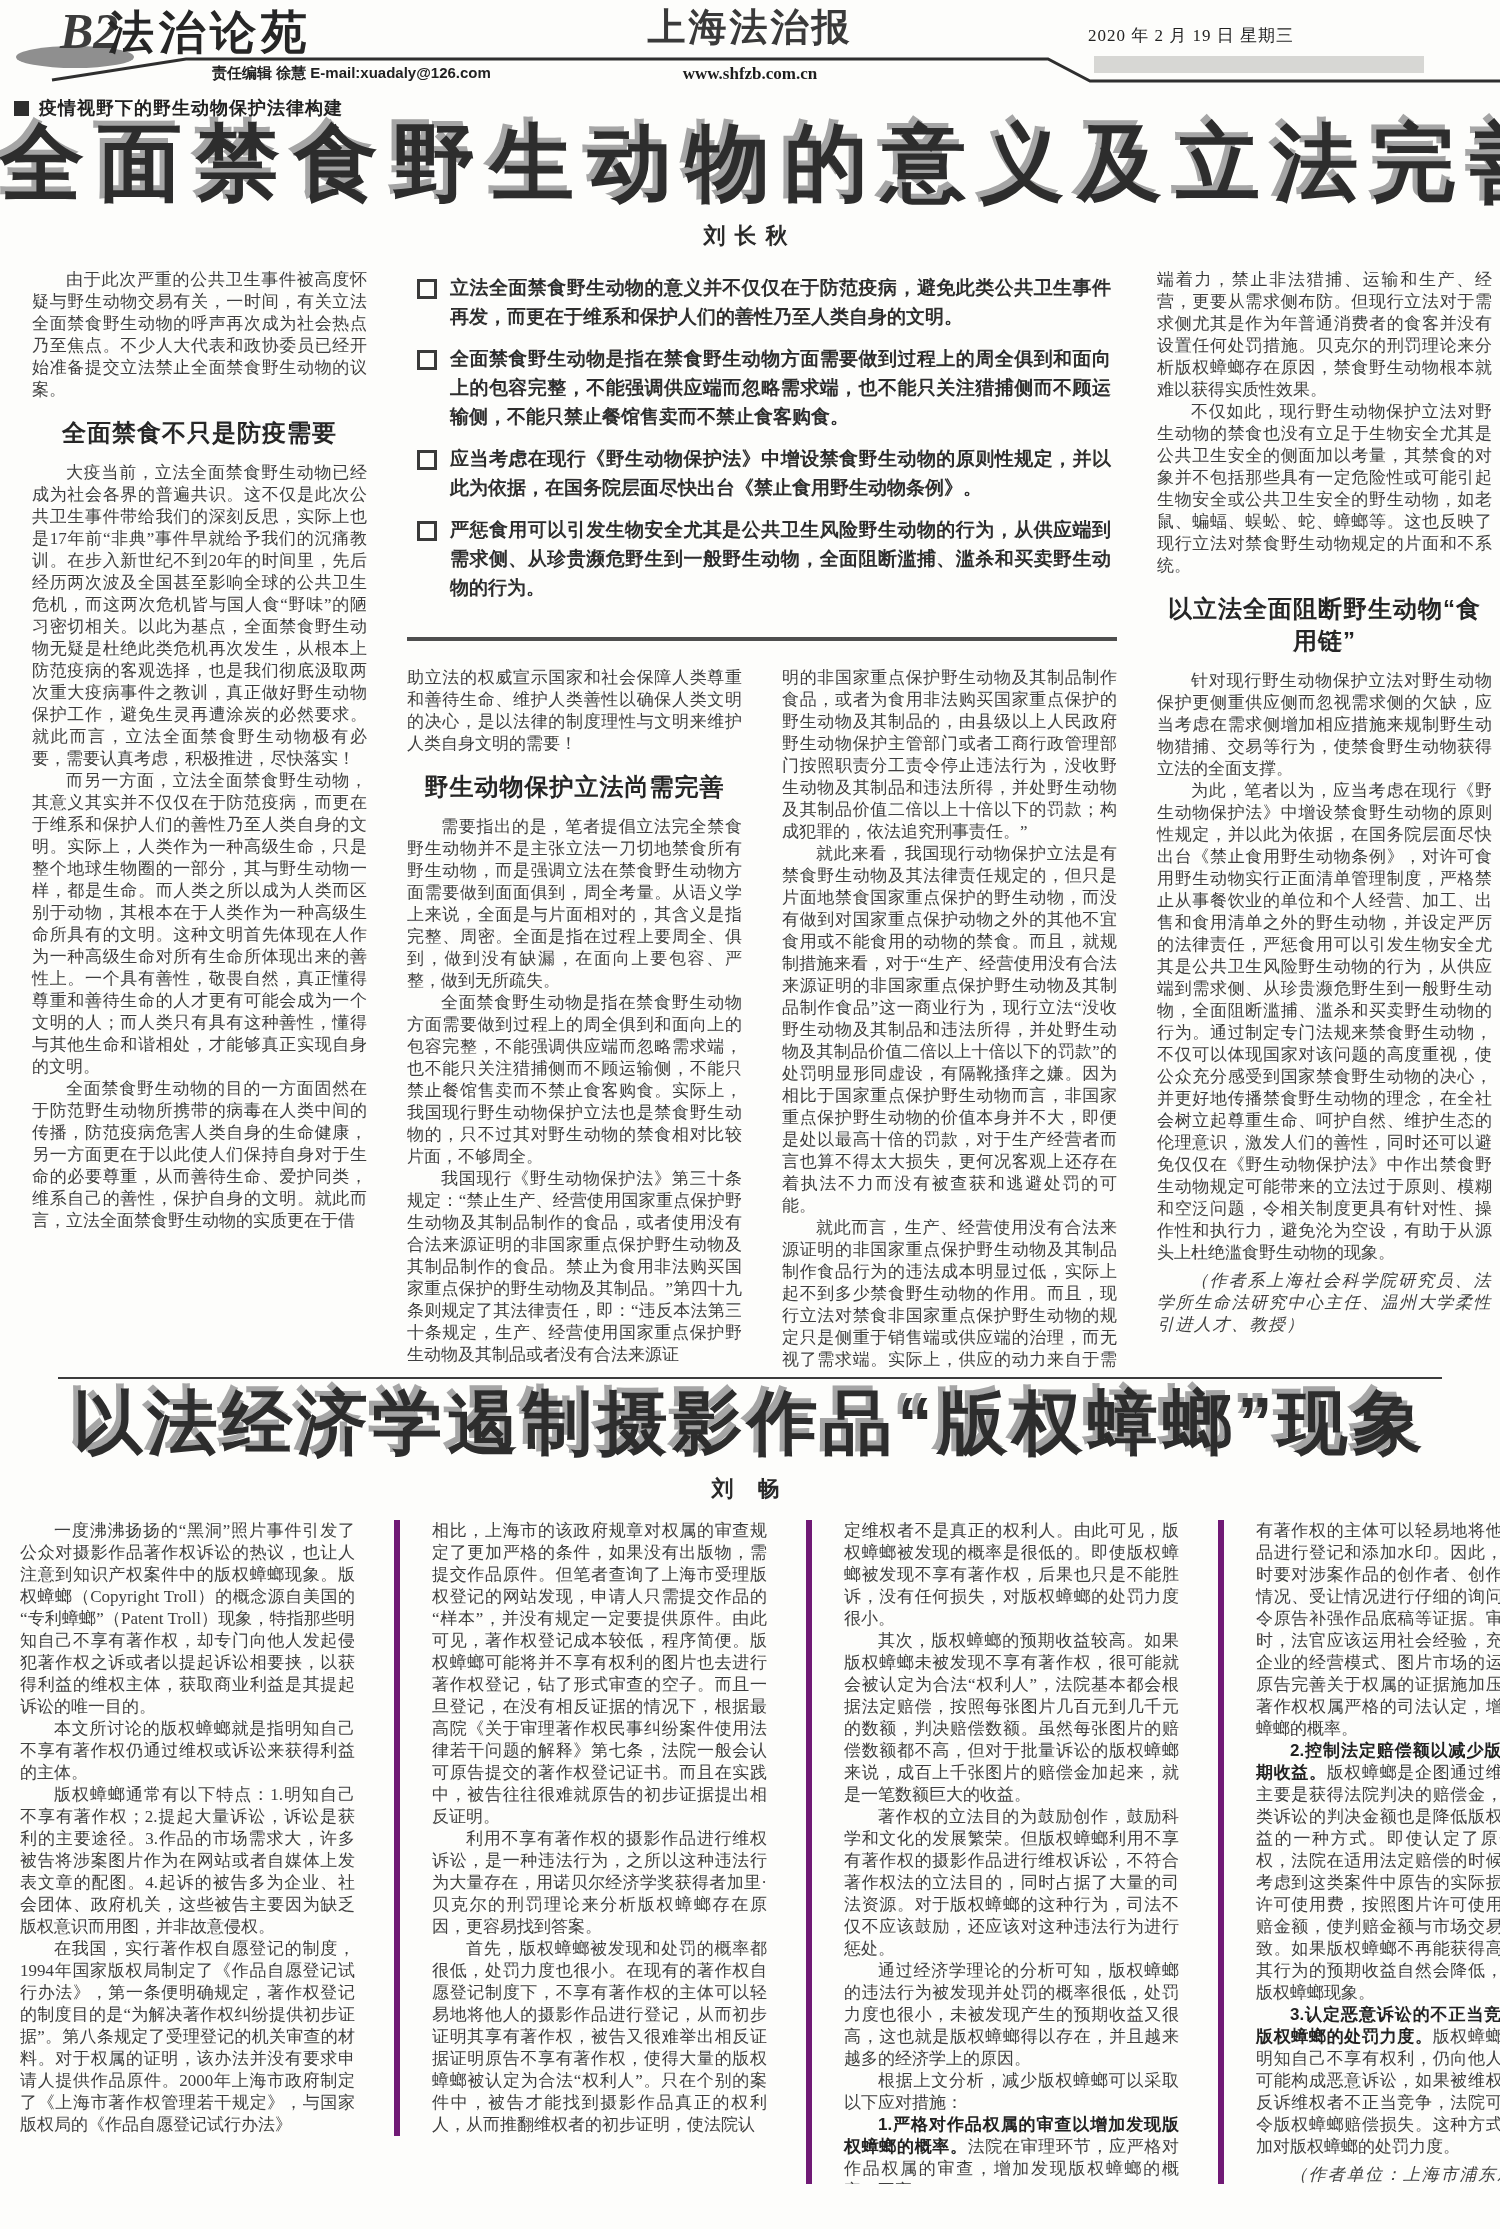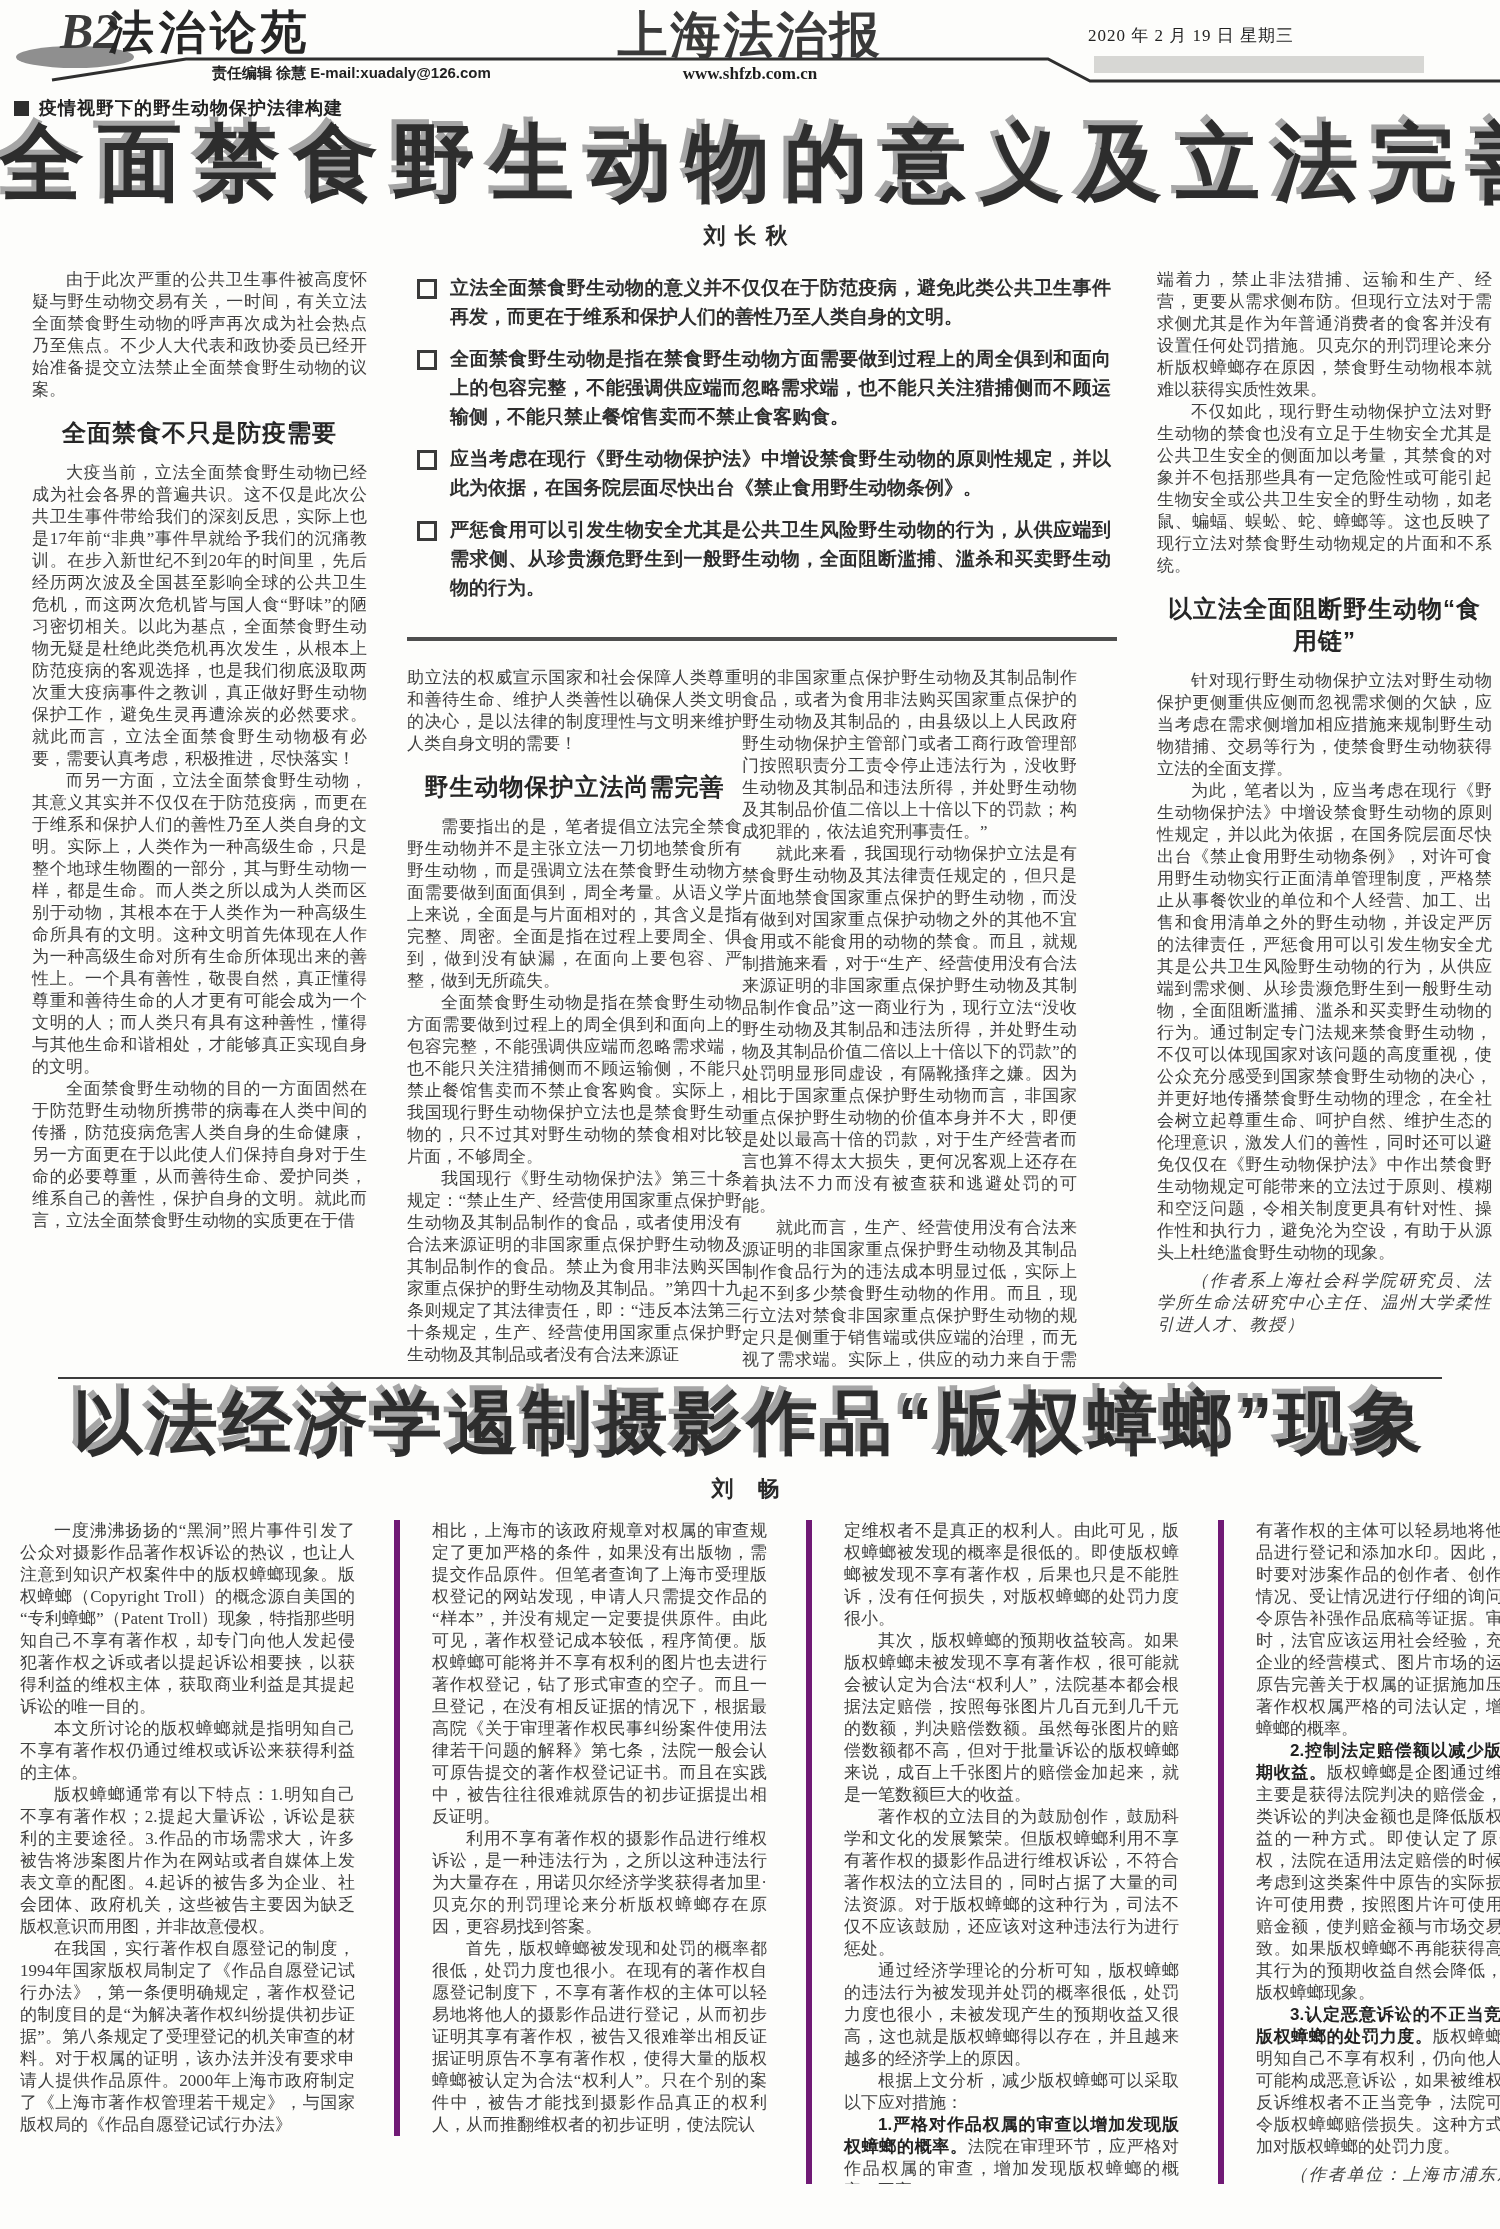--- a/index.html
+++ b/index.html
@@ -9,21 +9,21 @@
     font-family:"Liberation Serif","DejaVu Serif",serif;
   }
   
   .pg-header{position:relative;height:88px;}
   .hdr-rule{position:absolute;left:0;top:0;width:1500px;height:88px;}
   .badge{position:absolute;left:16px;top:0px;width:150px;height:80px;}
   .badge-ellipse{position:absolute;left:0;top:46px;width:118px;height:22px;background:#8f8f8f;border-radius:50%;}
   .badge-text{position:absolute;left:44px;top:2px;font-family:Liberation Serif, serif;font-weight:900;font-size:50px;color:#3c3c3c;font-style:italic;}
   .section-name{position:absolute;left:108px;top:2px;font-family:"Liberation Sans",sans-serif;font-weight:900;font-size:46px;letter-spacing:5px;color:#262626;}
   .editor-line{position:absolute;left:212px;top:64px;font-family:"Liberation Sans",sans-serif;font-size:15px;font-weight:600;color:#222;}
-  .masthead{position:absolute;left:50%;top:2px;transform:translateX(-50%);font-family:Liberation Sans, sans-serif;font-weight:900;font-size:50px;letter-spacing:3px;color:#3a3a3a;white-space:nowrap;}
+  .masthead{position:absolute;left:50%;top:2px;transform:translateX(-50%);font-family:Liberation Sans, sans-serif;font-weight:900;font-size:38px;letter-spacing:3px;color:#3a3a3a;white-space:nowrap;}
   .website{position:absolute;left:50%;top:64px;transform:translateX(-50%);font-family:"Liberation Serif",serif;font-weight:bold;font-size:17px;color:#1d1d1d;}
   .date-line{position:absolute;left:1088px;top:24px;font-size:17px;color:#222;letter-spacing:1px;}
   .graybar{position:absolute;left:1094px;top:56px;width:330px;height:17px;background:#d7d7d4;}
   
   .kicker{display:flex;align-items:center;gap:10px;margin:8px 0 0 14px;}
   .kicker-sq{width:15px;height:15px;background:#2e2e2e;flex:none;}
   .kicker-label{font-family:"Liberation Sans",sans-serif;font-weight:bold;font-size:18px;color:#222;letter-spacing:1px;}
   
   .headline{
     text-align:center;font-family:"Liberation Sans",sans-serif;font-weight:900;
@@ -32,21 +32,21 @@
   }
   .h1a{font-size:84px;letter-spacing:14px;margin-top:0px;}
   .h2a{font-size:70px;letter-spacing:5px;margin-top:8px;}
   .byline{text-align:center;font-family:"Liberation Sans",sans-serif;font-weight:bold;font-size:22px;letter-spacing:9px;color:#2a2a2a;margin-top:14px;}
   
   .a-body{display:flex;gap:40px;padding:0 20px;overflow:hidden;align-items:flex-start;}
   .a1-body{height:1100px;margin-top:18px;padding-left:32px;}
   .a2-body{height:664px;margin-top:16px;}
   .col{width:335px;flex:0 0 auto;}
   .midwrap{width:710px;flex:0 0 auto;}
-  .mid-cols{display:flex;align-items:flex-start;}
+  .mid-cols{display:flex;gap:40px;align-items:flex-start;}
   .a2col + .a2col{border-left:6px solid #701a75;padding-left:32px;margin-left:-1px;}
   
   .sum-box{border-bottom:4px solid #4e4e4e;padding:4px 6px 22px 10px;margin-bottom:26px;min-height:270px;}
   .bullet{display:flex;gap:13px;margin-bottom:13px;}
   .sq{width:14px;height:14px;border:3px solid #3a3a3a;flex:none;margin-top:6px;background:transparent;}
   .btx{font-family:"Liberation Sans",sans-serif;font-weight:700;font-size:19px;line-height:29px;color:#2e2e2e;text-align:justify;}
   
   .col p{margin:0;font-size:17px;line-height:22px;text-align:justify;color:#3f3f3f;}
   .para{text-indent:2em;}
   .cont{text-indent:0;}

